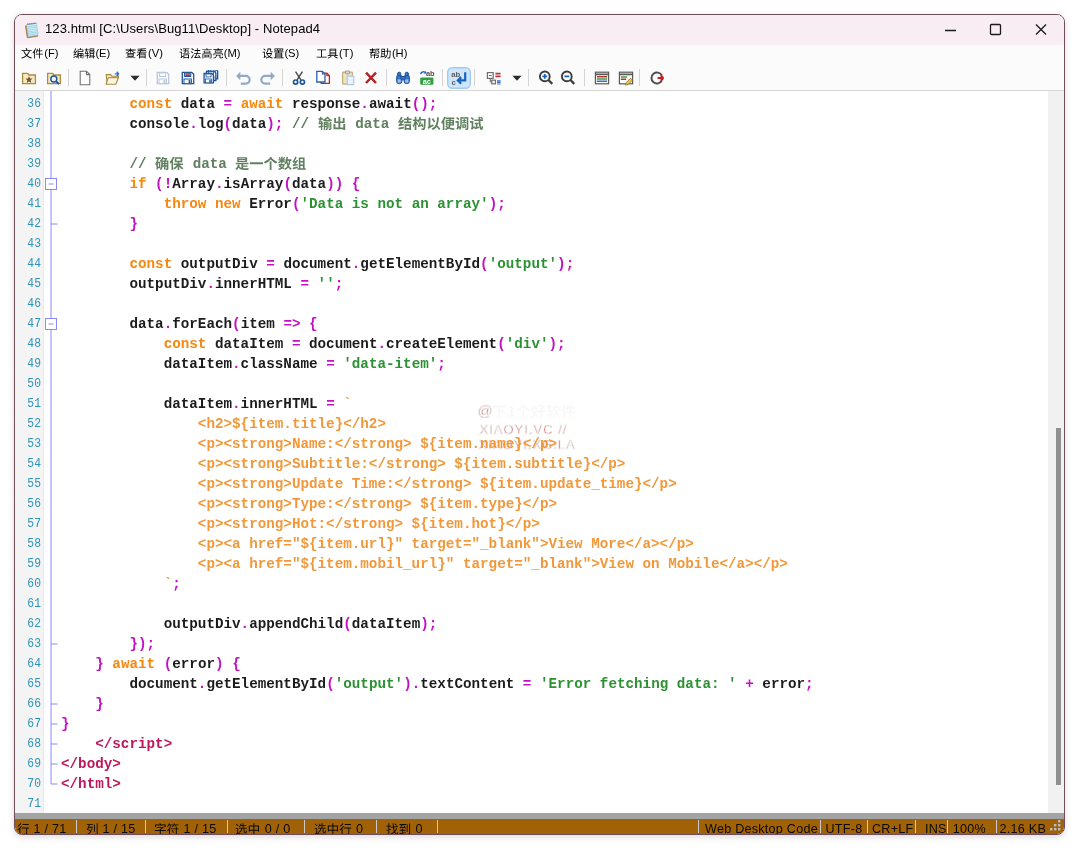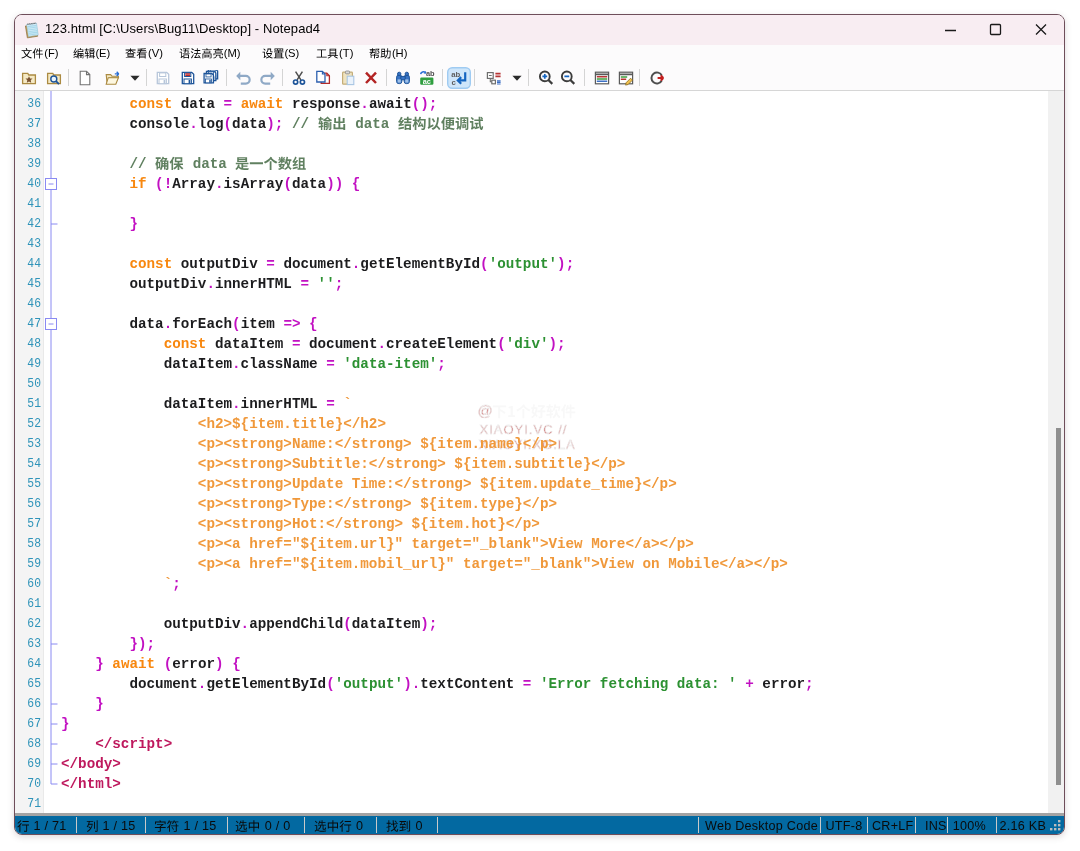--- a/index.html
+++ b/index.html
@@ -13,21 +13,21 @@
 .toolbar{position:absolute;left:0;top:50.5px;right:0;height:25px;background:#fcfbfc;border-bottom:1px solid #d6d6d6}
 .tsep{position:absolute;top:3px;width:1px;height:17px;background:#d4d4d4}
 .ticon{position:absolute;top:4.5px}
 .ed{position:absolute;left:0;top:75.5px;right:0;height:722px;background:#fff}
 .gut{position:absolute;left:0;top:0;width:28.5px;height:100%;background:#f4f4f4;border-right:1px solid #e9e9e9}
 .ln{position:absolute;left:.5px;width:25px;text-align:right;font:12.9px/20px "Liberation Mono",monospace;color:#2e93b9;transform:scaleX(.88);transform-origin:100% 50%}
 .code{position:absolute;left:0;top:0;font:bold 14.25px/20px "Liberation Mono",monospace;white-space:pre}
 .cl{position:absolute;left:46.0px;white-space:pre}
 .d{color:#1c1c1e} .k{color:#f8870e} .o{color:#c211c2} .s{color:#2c9132}
 .c{color:#608060} .t{color:#f0983a} .g{color:#be185d}
-.sbar{position:absolute;left:0;top:797.5px;right:0;bottom:0;background:#0369a1;border-top:3px solid #a3a3a3}
+.sbar{position:absolute;left:0;top:797.5px;right:0;bottom:0;background:#a16207;border-top:6px solid #a3a3a3}
 .ss{position:absolute;top:2px;font-size:12.6px;line-height:17px;color:#0a0a0a;white-space:pre;letter-spacing:.25px}
 .sd{position:absolute;top:1px;bottom:1px;width:1px;background:#c9c9c9}
 .wm{position:absolute;color:#b91c1c;-webkit-text-stroke:.8px #f0f0f0;font-weight:normal;white-space:pre}
 </style></head><body>
 <div class="win">
 <div class="tbar"></div>
 <svg style="position:absolute;left:8px;top:6.5px" width="17" height="17" viewBox="0 0 17 17">
 <g transform="rotate(-4 8 9)">
 <path d="M2.8 3.6 L3.9 15.6 L14.3 14.7 L13.5 2.9 Z" fill="#c49b52" stroke="#8a6d3b" stroke-width="0.7"></path>
 <path d="M4.1 2.3 L14.1 1.7 L14.9 13.6 L5.1 14.4 Z" fill="#d3ecf8" stroke="#8fc0d4" stroke-width="0.5"></path>
@@ -274,20 +274,21 @@
           <path transform="translate(0,14.8)" fill="#608060" d="M10.3 -6.3V-1.1H11.6V-6.3ZM12.1 -6.9V-0.4C12.1 -0.3 12.1 -0.2 11.9 -0.2C11.7 -0.2 11.1 -0.2 10.5 -0.2C10.6 0.2 10.8 0.7 10.9 1.1C11.8 1.1 12.4 1.1 12.9 0.9C13.3 0.7 13.4 0.3 13.4 -0.4V-6.9ZM9.3 -12.2C8.5 -10.9 6.8 -9.8 5.3 -9V-10.5H3.4C3.4 -11 3.5 -11.4 3.6 -11.9L2 -12.1C2 -11.6 1.9 -11 1.9 -10.5H0.5V-9H1.6C1.4 -8 1.2 -7.2 1.1 -6.9C0.9 -6.2 0.7 -5.8 0.4 -5.7C0.6 -5.4 0.8 -4.7 0.9 -4.4C1 -4.5 1.5 -4.6 2 -4.6H2.9V-3.1C2 -2.9 1.1 -2.7 0.5 -2.6L0.8 -1.1L2.9 -1.5V1.2H4.3V-1.9L5.4 -2.1L5.2 -3.5L4.3 -3.3V-4.6H5.2V-6.1H4.3V-8.1H2.9V-6.1H2.2C2.5 -7 2.8 -8 3 -9H5.2L4.8 -8.8C5.2 -8.5 5.6 -7.9 5.9 -7.5L6.6 -7.9V-7.4H12.3V-8L13.1 -7.6C13.3 -8 13.7 -8.5 14.1 -8.9C12.7 -9.4 11.5 -10.1 10.4 -11.2L10.7 -11.6ZM7.9 -8.7C8.5 -9.1 9 -9.6 9.5 -10.2C10.1 -9.6 10.6 -9.1 11.2 -8.7ZM8.5 -5.4V-4.7H7.1V-5.4ZM5.8 -6.7V1.2H7.1V-1.5H8.5V-0.3C8.5 -0.2 8.4 -0.1 8.3 -0.1C8.2 -0.1 7.8 -0.1 7.5 -0.1C7.6 0.2 7.8 0.8 7.8 1.2C8.5 1.2 9 1.2 9.4 1C9.7 0.7 9.8 0.3 9.8 -0.3V-6.7ZM7.1 -3.5H8.5V-2.8H7.1Z M15.5 -4.9V0.5H25.3V1.3H27.2V-4.9H25.3V-1.2H22.3V-5.7H26.6V-10.9H24.7V-7.4H22.3V-12.1H20.4V-7.4H18V-10.9H16.2V-5.7H20.4V-1.2H17.4V-4.9Z"></path>
         </svg><span class="c"> data </span><svg width="86.0" height="20" viewBox="0 0 86.0 20" style="vertical-align:top">
           <path transform="translate(0,14.8)" fill="#608060" d="M0.4 -1 0.6 0.7C2.2 0.4 4.2 0 6 -0.4L5.9 -2C3.9 -1.6 1.8 -1.3 0.4 -1ZM0.8 -6C1.1 -6.1 1.4 -6.2 2.7 -6.3C2.2 -5.7 1.8 -5.2 1.6 -5C1.1 -4.4 0.8 -4.1 0.4 -4.1C0.6 -3.6 0.9 -2.8 0.9 -2.4C1.4 -2.6 2 -2.8 5.9 -3.5C5.8 -3.9 5.8 -4.5 5.8 -5L3.3 -4.6C4.3 -5.7 5.3 -7 6.1 -8.4L4.6 -9.3C4.3 -8.8 4 -8.3 3.7 -7.8L2.5 -7.8C3.3 -8.8 4.1 -10.1 4.7 -11.4L2.9 -12.1C2.4 -10.5 1.4 -8.9 1.1 -8.4C0.8 -8 0.5 -7.7 0.2 -7.6C0.4 -7.2 0.7 -6.3 0.8 -6ZM8.9 -12.1V-10.4H5.9V-8.7H8.9V-7.2H6.2V-5.5H13.3V-7.2H10.6V-8.7H13.6V-10.4H10.6V-12.1ZM6.6 -4.5V1.3H8.3V0.7H11.3V1.2H13V-4.5ZM8.3 -0.9V-2.9H11.3V-0.9Z M16.7 -12.1V-9.4H14.8V-7.9H16.6C16.2 -6.1 15.4 -4.1 14.5 -3C14.8 -2.6 15.2 -1.8 15.3 -1.3C15.8 -2 16.3 -3.1 16.7 -4.2V1.3H18.4V-5.2C18.7 -4.6 18.9 -4 19.1 -3.6L20.1 -4.8C19.9 -5.2 18.7 -6.9 18.4 -7.4V-7.9H19.6C19.5 -7.6 19.3 -7.4 19.1 -7.2C19.5 -6.9 20.2 -6.4 20.5 -6.1C20.9 -6.7 21.4 -7.4 21.8 -8.3H26C25.9 -3.1 25.7 -1.1 25.3 -0.6C25.2 -0.4 25 -0.4 24.8 -0.4C24.4 -0.4 23.8 -0.4 23.1 -0.4C23.4 0 23.6 0.8 23.6 1.3C24.3 1.3 25.1 1.3 25.6 1.2C26.1 1.1 26.5 0.9 26.8 0.4C27.4 -0.3 27.6 -2.6 27.7 -9C27.7 -9.3 27.8 -9.8 27.8 -9.8H22.5C22.7 -10.5 22.9 -11.1 23.1 -11.7L21.4 -12.1C21.1 -10.6 20.4 -9.1 19.7 -8V-9.4H18.4V-12.1ZM22.9 -5 23.4 -3.8 21.9 -3.5C22.5 -4.6 23 -5.9 23.4 -7.1L21.8 -7.6C21.5 -6 20.7 -4.3 20.5 -3.9C20.2 -3.4 20 -3.2 19.8 -3.1C19.9 -2.7 20.2 -1.9 20.3 -1.6C20.6 -1.8 21.1 -2 23.9 -2.5C24 -2.2 24.1 -1.9 24.1 -1.6L25.5 -2.2C25.2 -3 24.7 -4.4 24.2 -5.5Z M33.6 -9.8C34.4 -8.8 35.3 -7.4 35.6 -6.4L37.2 -7.4C36.8 -8.3 35.9 -9.6 35.1 -10.6ZM39.1 -11.5C38.8 -5.5 37.8 -1.9 33.5 -0.2C33.9 0.2 34.6 1 34.9 1.3C36.5 0.5 37.7 -0.5 38.6 -1.8C39.5 -0.8 40.5 0.4 41 1.2L42.5 0.1C41.8 -0.9 40.5 -2.2 39.4 -3.4C40.3 -5.4 40.7 -8.1 40.9 -11.4ZM30.4 0.1C30.8 -0.3 31.5 -0.7 35.6 -2.9C35.4 -3.3 35.2 -4 35.1 -4.5L32.4 -3.1V-11.1H30.5V-2.9C30.5 -2.1 29.9 -1.5 29.5 -1.3C29.8 -1 30.3 -0.3 30.4 0.1Z M46.1 -12.1C45.4 -10 44.3 -8 43.1 -6.7C43.4 -6.3 43.9 -5.3 44 -4.9C44.3 -5.2 44.5 -5.5 44.8 -5.8V1.3H46.4V-8.5C46.8 -9.4 47.2 -10.3 47.6 -11.2V-9.9H51.1V-9H47.8V-3.3H50.9C50.8 -2.8 50.6 -2.3 50.2 -1.9C49.6 -2.2 49.1 -2.6 48.7 -3.1L47.2 -2.6C47.7 -1.9 48.3 -1.4 49 -0.9C48.4 -0.6 47.6 -0.3 46.6 -0.1C47 0.2 47.5 0.9 47.7 1.3C48.8 0.9 49.8 0.5 50.5 -0C51.9 0.6 53.7 1 55.8 1.2C56 0.7 56.4 -0 56.8 -0.4C54.8 -0.5 53.1 -0.8 51.7 -1.2C52.1 -1.9 52.4 -2.5 52.6 -3.3H56V-9H52.7V-9.9H56.3V-11.4H47.6L47.7 -11.6ZM49.3 -5.6H51.1V-5.1L51 -4.5H49.3ZM52.7 -5.6H54.3V-4.5H52.7L52.7 -5.1ZM49.3 -7.8H51.1V-6.7H49.3ZM52.7 -7.8H54.3V-6.7H52.7Z M58.1 -10.9C58.9 -10.2 59.9 -9.2 60.4 -8.6L61.5 -9.7C61.1 -10.4 60 -11.3 59.2 -11.9ZM57.5 -7.7V-6.1H59.2V-2C59.2 -1.1 58.7 -0.4 58.3 -0.1C58.6 0.1 59.1 0.7 59.3 1C59.6 0.7 59.9 0.4 61.7 -1.2C61.6 -0.6 61.3 -0.1 61 0.3C61.3 0.5 62 1 62.2 1.3C63.6 -0.7 63.8 -3.8 63.8 -6V-10.1H68.8V-0.5C68.8 -0.3 68.7 -0.3 68.5 -0.3C68.3 -0.3 67.7 -0.2 67.1 -0.3C67.3 0.1 67.5 0.8 67.6 1.3C68.6 1.3 69.2 1.2 69.7 1C70.2 0.7 70.3 0.2 70.3 -0.5V-11.6H62.3V-6C62.3 -4.8 62.3 -3.4 62 -2.1C61.8 -2.4 61.7 -2.8 61.6 -3.1L60.8 -2.4V-7.7ZM65.6 -9.8V-8.9H64.4V-7.7H65.6V-6.7H64.2V-5.5H68.4V-6.7H66.9V-7.7H68.2V-8.9H66.9V-9.8ZM64.3 -4.6V-0.5H65.5V-1.1H68.1V-4.6ZM65.5 -3.4H66.9V-2.3H65.5Z M72.6 -10.9C73.4 -10.2 74.4 -9.2 74.8 -8.6L76 -9.8C75.5 -10.4 74.5 -11.3 73.7 -11.9ZM76.7 -6.1V-4.5H77.8V-1.5L76.9 -1.2L77 -1.3C76.8 -1.6 76.6 -2.3 76.5 -2.7L75.3 -1.9V-7.7H71.9V-6.1H73.6V-1.8C73.6 -1.1 73.2 -0.7 72.9 -0.5C73.1 -0.1 73.5 0.6 73.7 1C73.9 0.8 74.3 0.5 76.5 -0.9L76.9 0.5C78.1 0.1 79.6 -0.3 81.1 -0.8L80.8 -2.3L79.4 -1.9V-4.5H80.5V-6.1ZM80.6 -12 80.7 -9.4H76.3V-7.7H80.7C81 -2.2 81.6 1.2 83.4 1.2C84 1.2 84.8 0.6 85.2 -2.1C84.9 -2.3 84.1 -2.8 83.8 -3.1C83.8 -1.8 83.7 -1.1 83.5 -1.1C83 -1.1 82.6 -4 82.4 -7.7H85V-9.4H83.9L85 -10C84.7 -10.6 84.1 -11.4 83.6 -12L82.5 -11.3C82.9 -10.7 83.5 -9.9 83.7 -9.4H82.4C82.4 -10.2 82.4 -11.1 82.4 -12Z"></path>
         </svg></div>
 <div class="cl code" style="top:63px"><span class="d">        </span><span class="c">// </span><svg width="29.0" height="20" viewBox="0 0 29.0 20" style="vertical-align:top">
           <path transform="translate(0,14.8)" fill="#608060" d="M7.5 -12.1C7 -10.5 6 -9 4.8 -8.1C5.1 -7.8 5.6 -7.1 5.7 -6.8L6.2 -7.2V-4.9C6.2 -3.2 6.1 -1.1 4.8 0.4C5.2 0.6 5.9 1 6.2 1.3C7 0.4 7.4 -0.9 7.6 -2.1H9V0.6H10.5V-2.1H11.8V-0.5C11.8 -0.3 11.7 -0.3 11.6 -0.3C11.4 -0.3 11 -0.3 10.6 -0.3C10.8 0.1 10.9 0.7 11 1.2C11.8 1.2 12.4 1.2 12.8 0.9C13.3 0.7 13.4 0.3 13.4 -0.5V-8.4H11.1C11.6 -9 12.1 -9.7 12.4 -10.3L11.3 -11L11.1 -10.9H8.6C8.8 -11.2 8.9 -11.5 9 -11.8ZM9 -3.5H7.8C7.8 -3.9 7.8 -4.3 7.8 -4.6H9ZM10.5 -3.5V-4.6H11.8V-3.5ZM9 -5.9H7.8V-7H9ZM10.5 -5.9V-7H11.8V-5.9ZM7.4 -8.4H7.2C7.5 -8.8 7.7 -9.1 8 -9.5H10.1C9.9 -9.1 9.6 -8.7 9.4 -8.4ZM0.7 -11.5V-9.9H2.2C1.8 -8.1 1.2 -6.3 0.3 -5.1C0.6 -4.6 0.9 -3.5 0.9 -3.1C1.2 -3.3 1.4 -3.6 1.5 -3.9V0.6H2.9V-0.5H5.3V-7H3C3.3 -8 3.5 -8.9 3.7 -9.9H5.7V-11.5ZM2.9 -5.5H3.9V-2H2.9Z M21.4 -10H25.6V-8.1H21.4ZM19.8 -11.5V-6.6H22.6V-5.3H18.8V-3.7H21.7C20.8 -2.5 19.6 -1.3 18.3 -0.6C18.7 -0.3 19.2 0.3 19.5 0.7C20.6 0 21.7 -1.1 22.6 -2.4V1.3H24.3V-2.4C25.1 -1.1 26.1 0 27.2 0.8C27.4 0.3 28 -0.3 28.4 -0.6C27.2 -1.3 25.9 -2.5 25.1 -3.7H28V-5.3H24.3V-6.6H27.3V-11.5ZM17.9 -12.1C17.1 -10 15.8 -8 14.5 -6.7C14.8 -6.3 15.3 -5.4 15.4 -5C15.8 -5.3 16.1 -5.8 16.5 -6.2V1.2H18.1V-8.7C18.6 -9.6 19.1 -10.6 19.5 -11.6Z"></path>
         </svg><span class="c"> data </span><svg width="71.8" height="20" viewBox="0 0 71.8 20" style="vertical-align:top">
           <path transform="translate(0,14.8)" fill="#608060" d="M3.8 -8.6H10.3V-7.9H3.8ZM3.8 -10.4H10.3V-9.7H3.8ZM2.2 -11.6V-6.7H12.1V-11.6ZM3 -4.2C2.6 -2.3 1.8 -0.8 0.3 0.1C0.7 0.4 1.4 1 1.6 1.3C2.4 0.7 3.1 -0 3.6 -1C4.8 0.7 6.6 1.1 9.2 1.1H13.3C13.4 0.6 13.6 -0.2 13.9 -0.6C12.8 -0.5 10.1 -0.5 9.3 -0.5C8.9 -0.5 8.5 -0.6 8.2 -0.6V-2H12.5V-3.4H8.2V-4.5H13.5V-6H0.8V-4.5H6.4V-0.9C5.5 -1.2 4.8 -1.7 4.3 -2.7C4.5 -3.1 4.6 -3.5 4.7 -4Z M14.8 -6.5V-4.6H28V-6.5Z M34.7 -7.5V1.3H36.5V-7.5ZM35.6 -12.1C34.1 -9.7 31.5 -8 28.8 -6.9C29.3 -6.5 29.8 -5.8 30.1 -5.3C32.1 -6.2 34.1 -7.6 35.7 -9.4C37.9 -7.1 39.7 -6 41.2 -5.2C41.5 -5.8 42 -6.5 42.5 -6.9C40.9 -7.5 38.9 -8.6 36.7 -10.7L37.1 -11.4Z M48.8 -11.9C48.6 -11.4 48.2 -10.6 47.9 -10.1L48.9 -9.6C49.3 -10.1 49.8 -10.7 50.2 -11.4ZM48.1 -3.4C47.8 -2.9 47.5 -2.5 47.1 -2.1L45.9 -2.6L46.4 -3.4ZM43.9 -2.1C44.5 -1.8 45.2 -1.5 45.9 -1.1C45.1 -0.6 44.2 -0.3 43.1 -0C43.4 0.3 43.7 0.9 43.9 1.2C45.2 0.9 46.3 0.4 47.3 -0.4C47.7 -0.1 48.1 0.2 48.4 0.4L49.4 -0.7C49.1 -0.9 48.7 -1.1 48.4 -1.4C49.1 -2.2 49.7 -3.2 50 -4.5L49.1 -4.8L48.8 -4.8H47L47.3 -5.3L45.8 -5.6C45.7 -5.3 45.5 -5.1 45.4 -4.8H43.6V-3.4H44.7C44.4 -2.9 44.1 -2.5 43.9 -2.1ZM43.7 -11.4C44 -10.8 44.4 -10.1 44.5 -9.6H43.4V-8.2H45.5C44.8 -7.5 43.9 -6.9 43.1 -6.6C43.4 -6.3 43.7 -5.7 43.9 -5.3C44.7 -5.7 45.4 -6.3 46.1 -7V-5.7H47.7V-7.2C48.2 -6.8 48.7 -6.3 49.1 -6L50 -7.2C49.7 -7.4 48.9 -7.9 48.3 -8.2H50.4V-9.6H47.7V-12.1H46.1V-9.6H44.6L45.8 -10.1C45.7 -10.6 45.3 -11.3 44.9 -11.9ZM51.5 -12.1C51.2 -9.5 50.5 -7.1 49.4 -5.6C49.7 -5.3 50.4 -4.8 50.6 -4.5C50.9 -4.9 51.1 -5.3 51.4 -5.8C51.6 -4.7 52 -3.7 52.4 -2.8C51.6 -1.6 50.6 -0.7 49.1 -0C49.4 0.3 49.9 1 50 1.3C51.4 0.7 52.4 -0.2 53.2 -1.3C53.9 -0.3 54.6 0.5 55.6 1.2C55.9 0.7 56.4 0.1 56.7 -0.2C55.7 -0.8 54.8 -1.7 54.1 -2.8C54.8 -4.2 55.2 -5.9 55.5 -7.9H56.4V-9.5H52.6C52.8 -10.2 52.9 -11 53 -11.8ZM53.9 -7.9C53.8 -6.7 53.6 -5.6 53.2 -4.7C52.9 -5.7 52.6 -6.7 52.4 -7.9Z M57.6 -1.1 57.9 0.5C59.3 0.1 61.1 -0.3 62.8 -0.8L62.6 -2.2C60.8 -1.8 58.9 -1.3 57.6 -1.1ZM63.8 -11.4V-0.5H62.5V1H70.8V-0.5H69.6V-11.4ZM65.4 -0.5V-2.7H67.9V-0.5ZM65.4 -6.3H67.9V-4.2H65.4ZM65.4 -7.8V-9.9H67.9V-7.8ZM58 -5.9C58.2 -6 58.6 -6.1 60 -6.3C59.5 -5.5 59 -5 58.8 -4.7C58.3 -4.2 58 -3.9 57.6 -3.8C57.8 -3.4 58 -2.7 58.1 -2.4C58.5 -2.6 59.1 -2.8 62.8 -3.5C62.8 -3.8 62.8 -4.5 62.8 -4.9L60.3 -4.5C61.3 -5.6 62.3 -7 63.1 -8.3L61.8 -9.1C61.5 -8.6 61.2 -8.2 60.9 -7.7L59.5 -7.6C60.3 -8.7 61.1 -10.1 61.7 -11.4L60.2 -12.2C59.7 -10.5 58.7 -8.7 58.3 -8.3C58 -7.8 57.8 -7.5 57.5 -7.4C57.7 -7 57.9 -6.2 58 -5.9Z"></path>
         </svg></div>
 <div class="cl code" style="top:83px"><span class="d">        </span><span class="k">if</span><span class="d"> </span><span class="o">(!</span><span class="d">Array</span><span class="o">.</span><span class="d">isArray</span><span class="o">(</span><span class="d">data</span><span class="o">))</span><span class="d"> </span><span class="o">{</span></div>
+<div class="cl code" style="top:103px"><span class="d">            </span><span class="k">throw</span><span class="d"> </span><span class="k">new</span><span class="d"> Error</span><span class="o">(</span><span class="s">'Data is not an array'</span><span class="o">);</span></div>
 <div class="cl code" style="top:123px"><span class="d">        </span><span class="o">}</span></div>
 <div class="cl code" style="top:163px"><span class="d">        </span><span class="k">const</span><span class="d"> outputDiv </span><span class="o">=</span><span class="d"> document</span><span class="o">.</span><span class="d">getElementById</span><span class="o">(</span><span class="s">'output'</span><span class="o">);</span></div>
 <div class="cl code" style="top:183px"><span class="d">        </span><span class="d">outputDiv</span><span class="o">.</span><span class="d">innerHTML </span><span class="o">=</span><span class="d"> </span><span class="s">''</span><span class="o">;</span></div>
 <div class="cl code" style="top:223px"><span class="d">        </span><span class="d">data</span><span class="o">.</span><span class="d">forEach</span><span class="o">(</span><span class="d">item </span><span class="o">=&gt;</span><span class="d"> </span><span class="o">{</span></div>
 <div class="cl code" style="top:243px"><span class="d">            </span><span class="k">const</span><span class="d"> dataItem </span><span class="o">=</span><span class="d"> document</span><span class="o">.</span><span class="d">createElement</span><span class="o">(</span><span class="s">'div'</span><span class="o">);</span></div>
 <div class="cl code" style="top:263px"><span class="d">            </span><span class="d">dataItem</span><span class="o">.</span><span class="d">className </span><span class="o">=</span><span class="d"> </span><span class="s">'data-item'</span><span class="o">;</span></div>
 <div class="cl code" style="top:303px"><span class="d">            </span><span class="d">dataItem</span><span class="o">.</span><span class="d">innerHTML </span><span class="o">=</span><span class="d"> </span><span class="t">`</span></div>
 <div class="cl code" style="top:323px"><span class="d">                </span><span class="t">&lt;h2&gt;${item.title}&lt;/h2&gt;</span></div>
 <div class="cl code" style="top:343px"><span class="d">                </span><span class="t">&lt;p&gt;&lt;strong&gt;Name:&lt;/strong&gt; ${item.name}&lt;/p&gt;</span></div>
 <div class="cl code" style="top:363px"><span class="d">                </span><span class="t">&lt;p&gt;&lt;strong&gt;Subtitle:&lt;/strong&gt; ${item.subtitle}&lt;/p&gt;</span></div>

